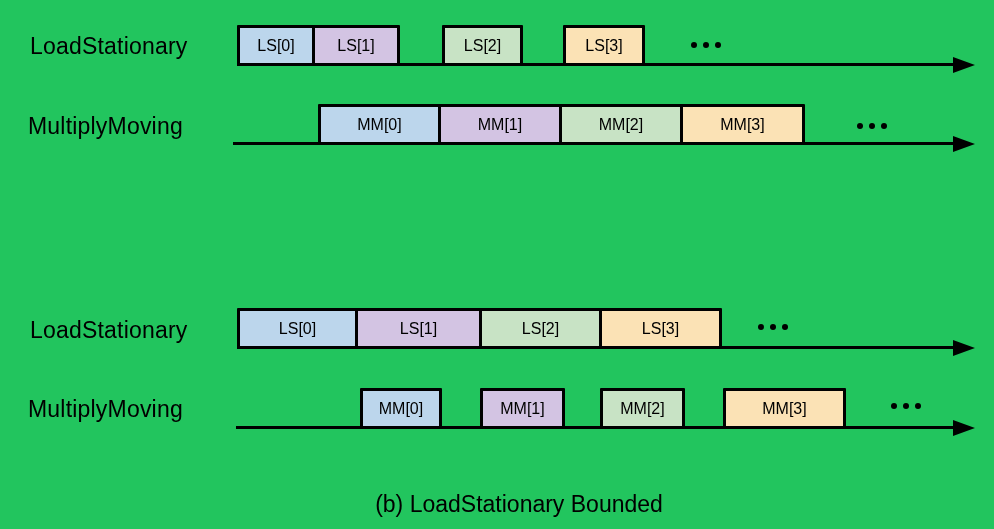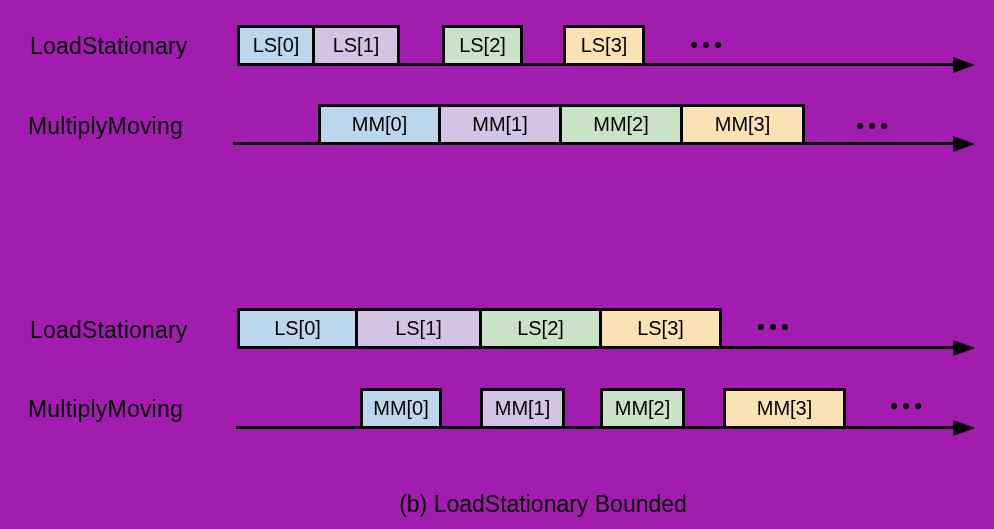--- a/index.html
+++ b/index.html
@@ -5,21 +5,21 @@
   html, body {
     margin: 0;
     padding: 0;
     background: #ffffff;
     font-family: "Liberation Sans", "DejaVu Sans", sans-serif;
   }
   #canvas {
     position: relative;
     width: 994px;
     height: 529px;
-    background: #a21caf;
+    background: #22c55e;
     overflow: hidden;
     color: #000;
   }
   .row-label {
     position: absolute;
     transform: translateY(-50%);
     font-size: 23px;
     letter-spacing: 0.2px;
     white-space: nowrap;
     color: #000;
@@ -38,21 +38,21 @@
     border-bottom: 8px solid transparent;
   }
   .tbox {
     position: absolute;
     box-sizing: border-box;
     border: 3px solid #000;
     border-radius: 1px;
     display: flex;
     align-items: center;
     justify-content: center;
-    font-size: 20px;
+    font-size: 16px;
     white-space: nowrap;
     color: #000;
   }
   .dots {
     position: absolute;
     transform: translate(-50%, -50%);
     display: flex;
     gap: 6px;
     align-items: center;
   }
@@ -115,14 +115,14 @@
     <div class="arrow-head" style="left: 953px; top: 419.5px;"></div>
     <div class="tbox" style="left: 360px; top: 388px; width: 82px; height: 41px; background: rgb(188, 214, 236);">MM[0]</div>
     <div class="tbox" style="left: 480px; top: 388px; width: 85px; height: 41px; background: rgb(211, 196, 227);">MM[1]</div>
     <div class="tbox" style="left: 600px; top: 388px; width: 85px; height: 41px; background: rgb(200, 227, 197);">MM[2]</div>
     <div class="tbox" style="left: 723px; top: 388px; width: 123px; height: 41px; background: rgb(251, 226, 181);">MM[3]</div>
     <div class="dots" aria-label="..." style="left: 906px; top: 406px;">
       <span class="dot"></span>
       <span class="dot"></span>
       <span class="dot"></span>
     </div>
-    <div class="caption" style="left: 519px; top: 491px; margin-left: 24px;">(b) LoadStationary Bounded</div>
+    <div class="caption" style="left: 519px; top: 491px;">(b) LoadStationary Bounded</div>
   </div>
 
 </body></html>

